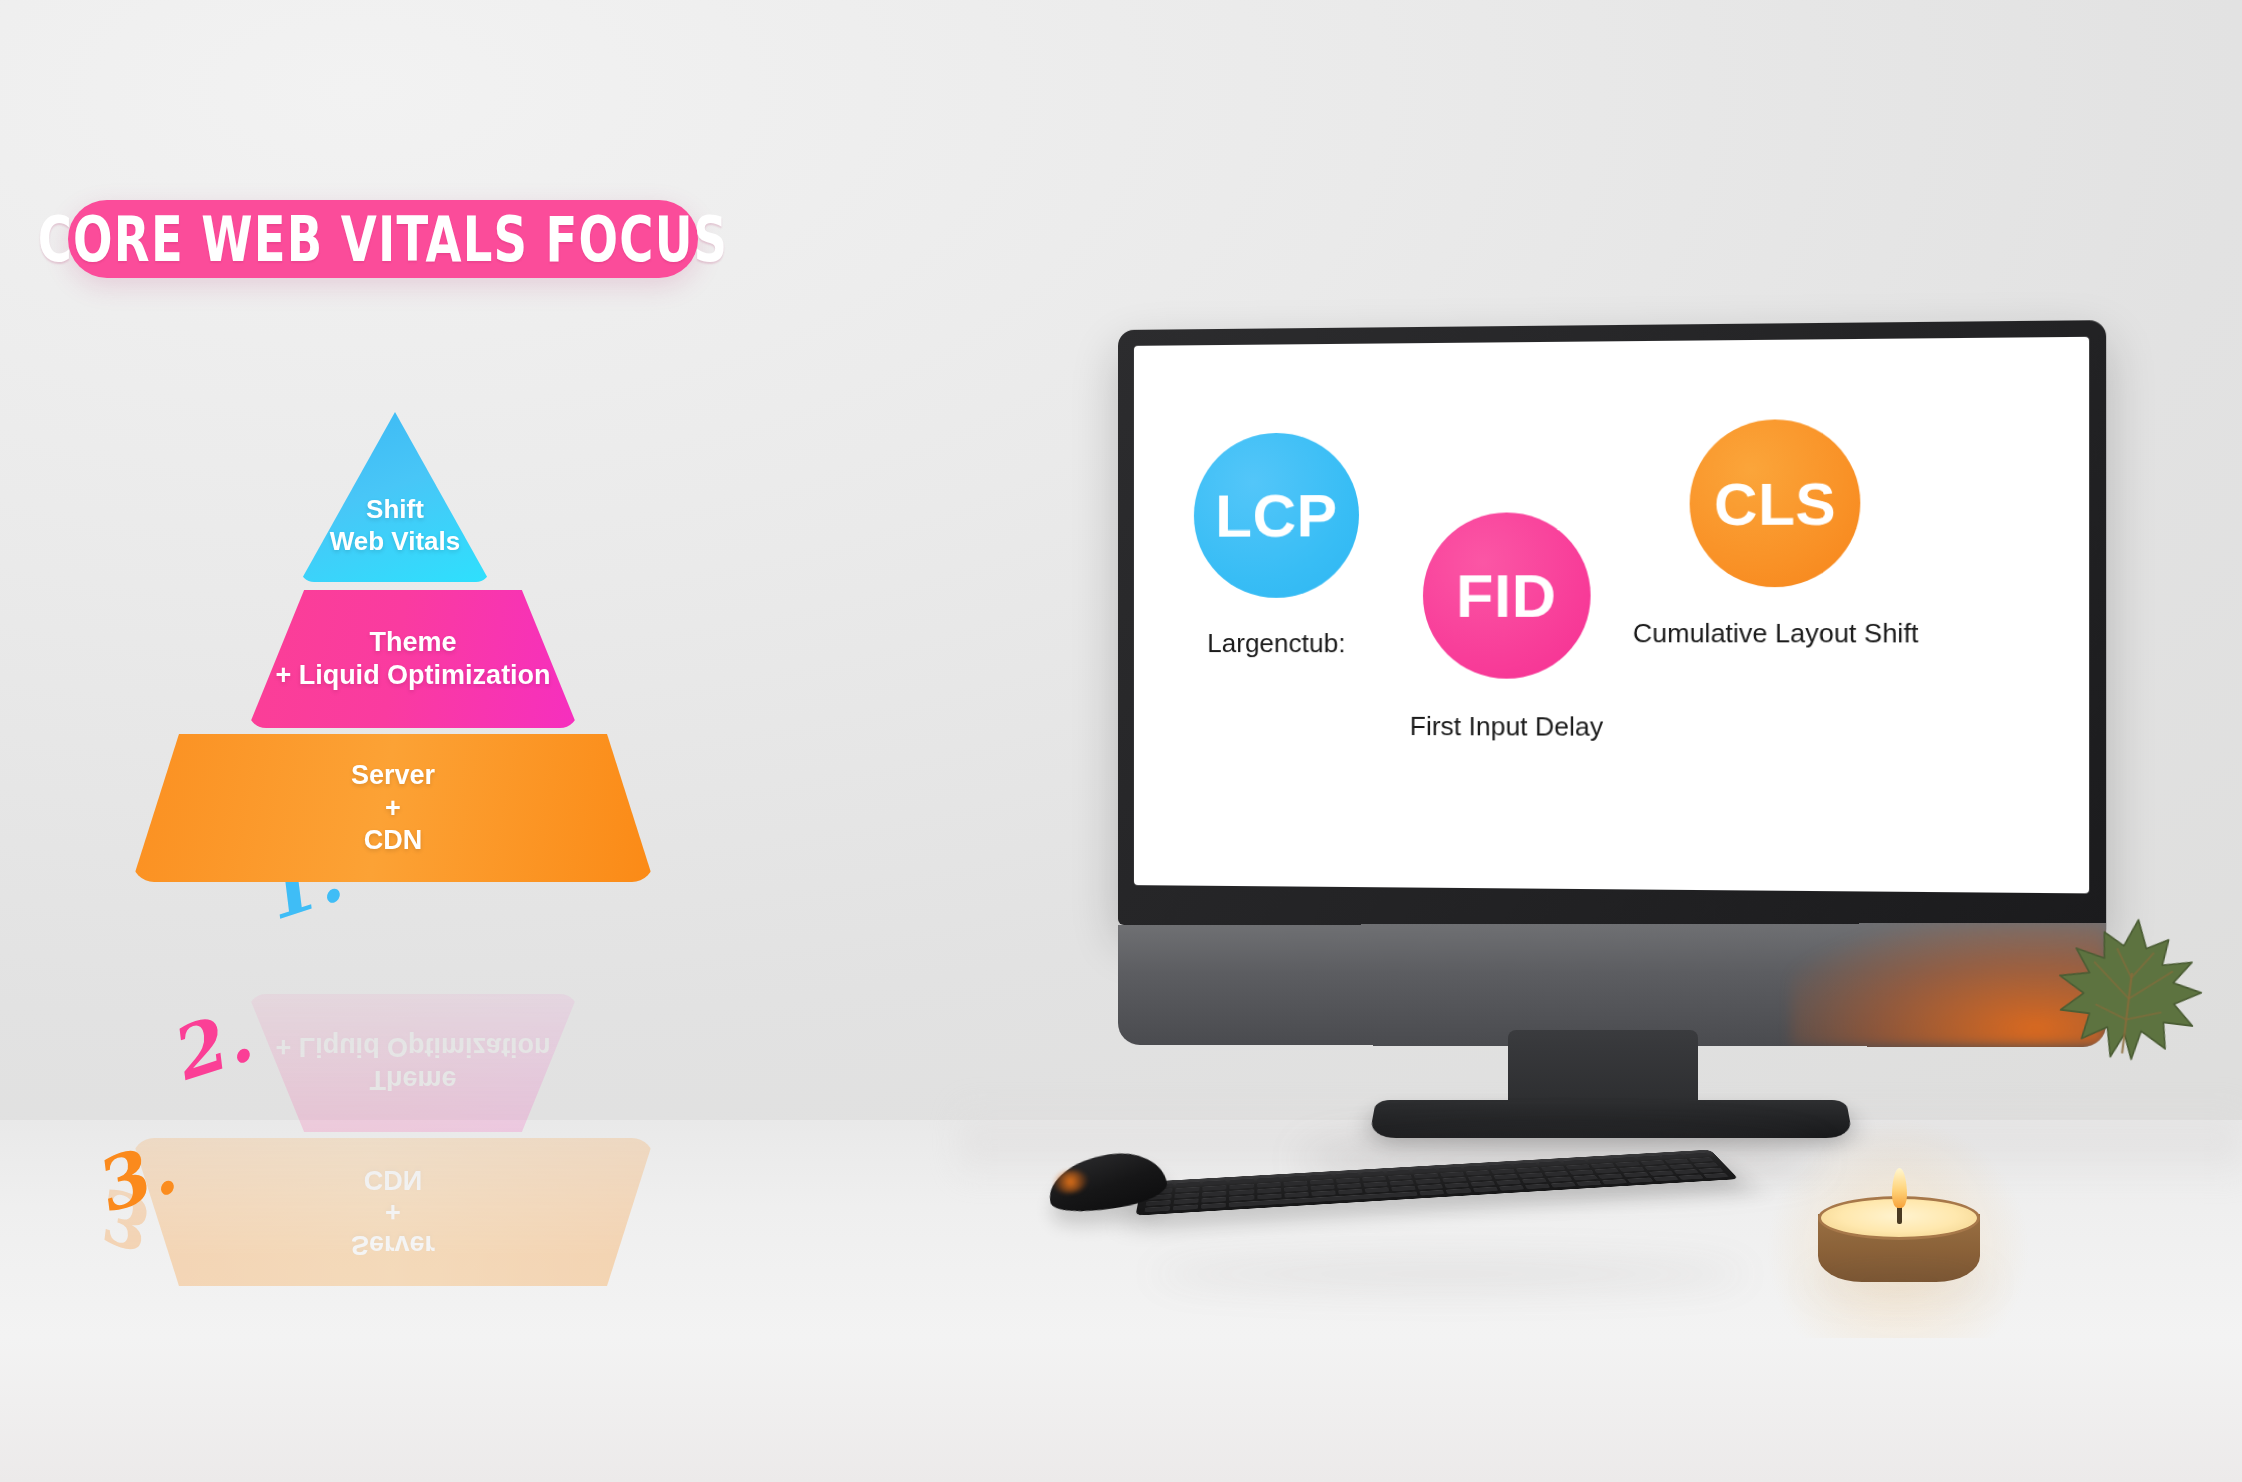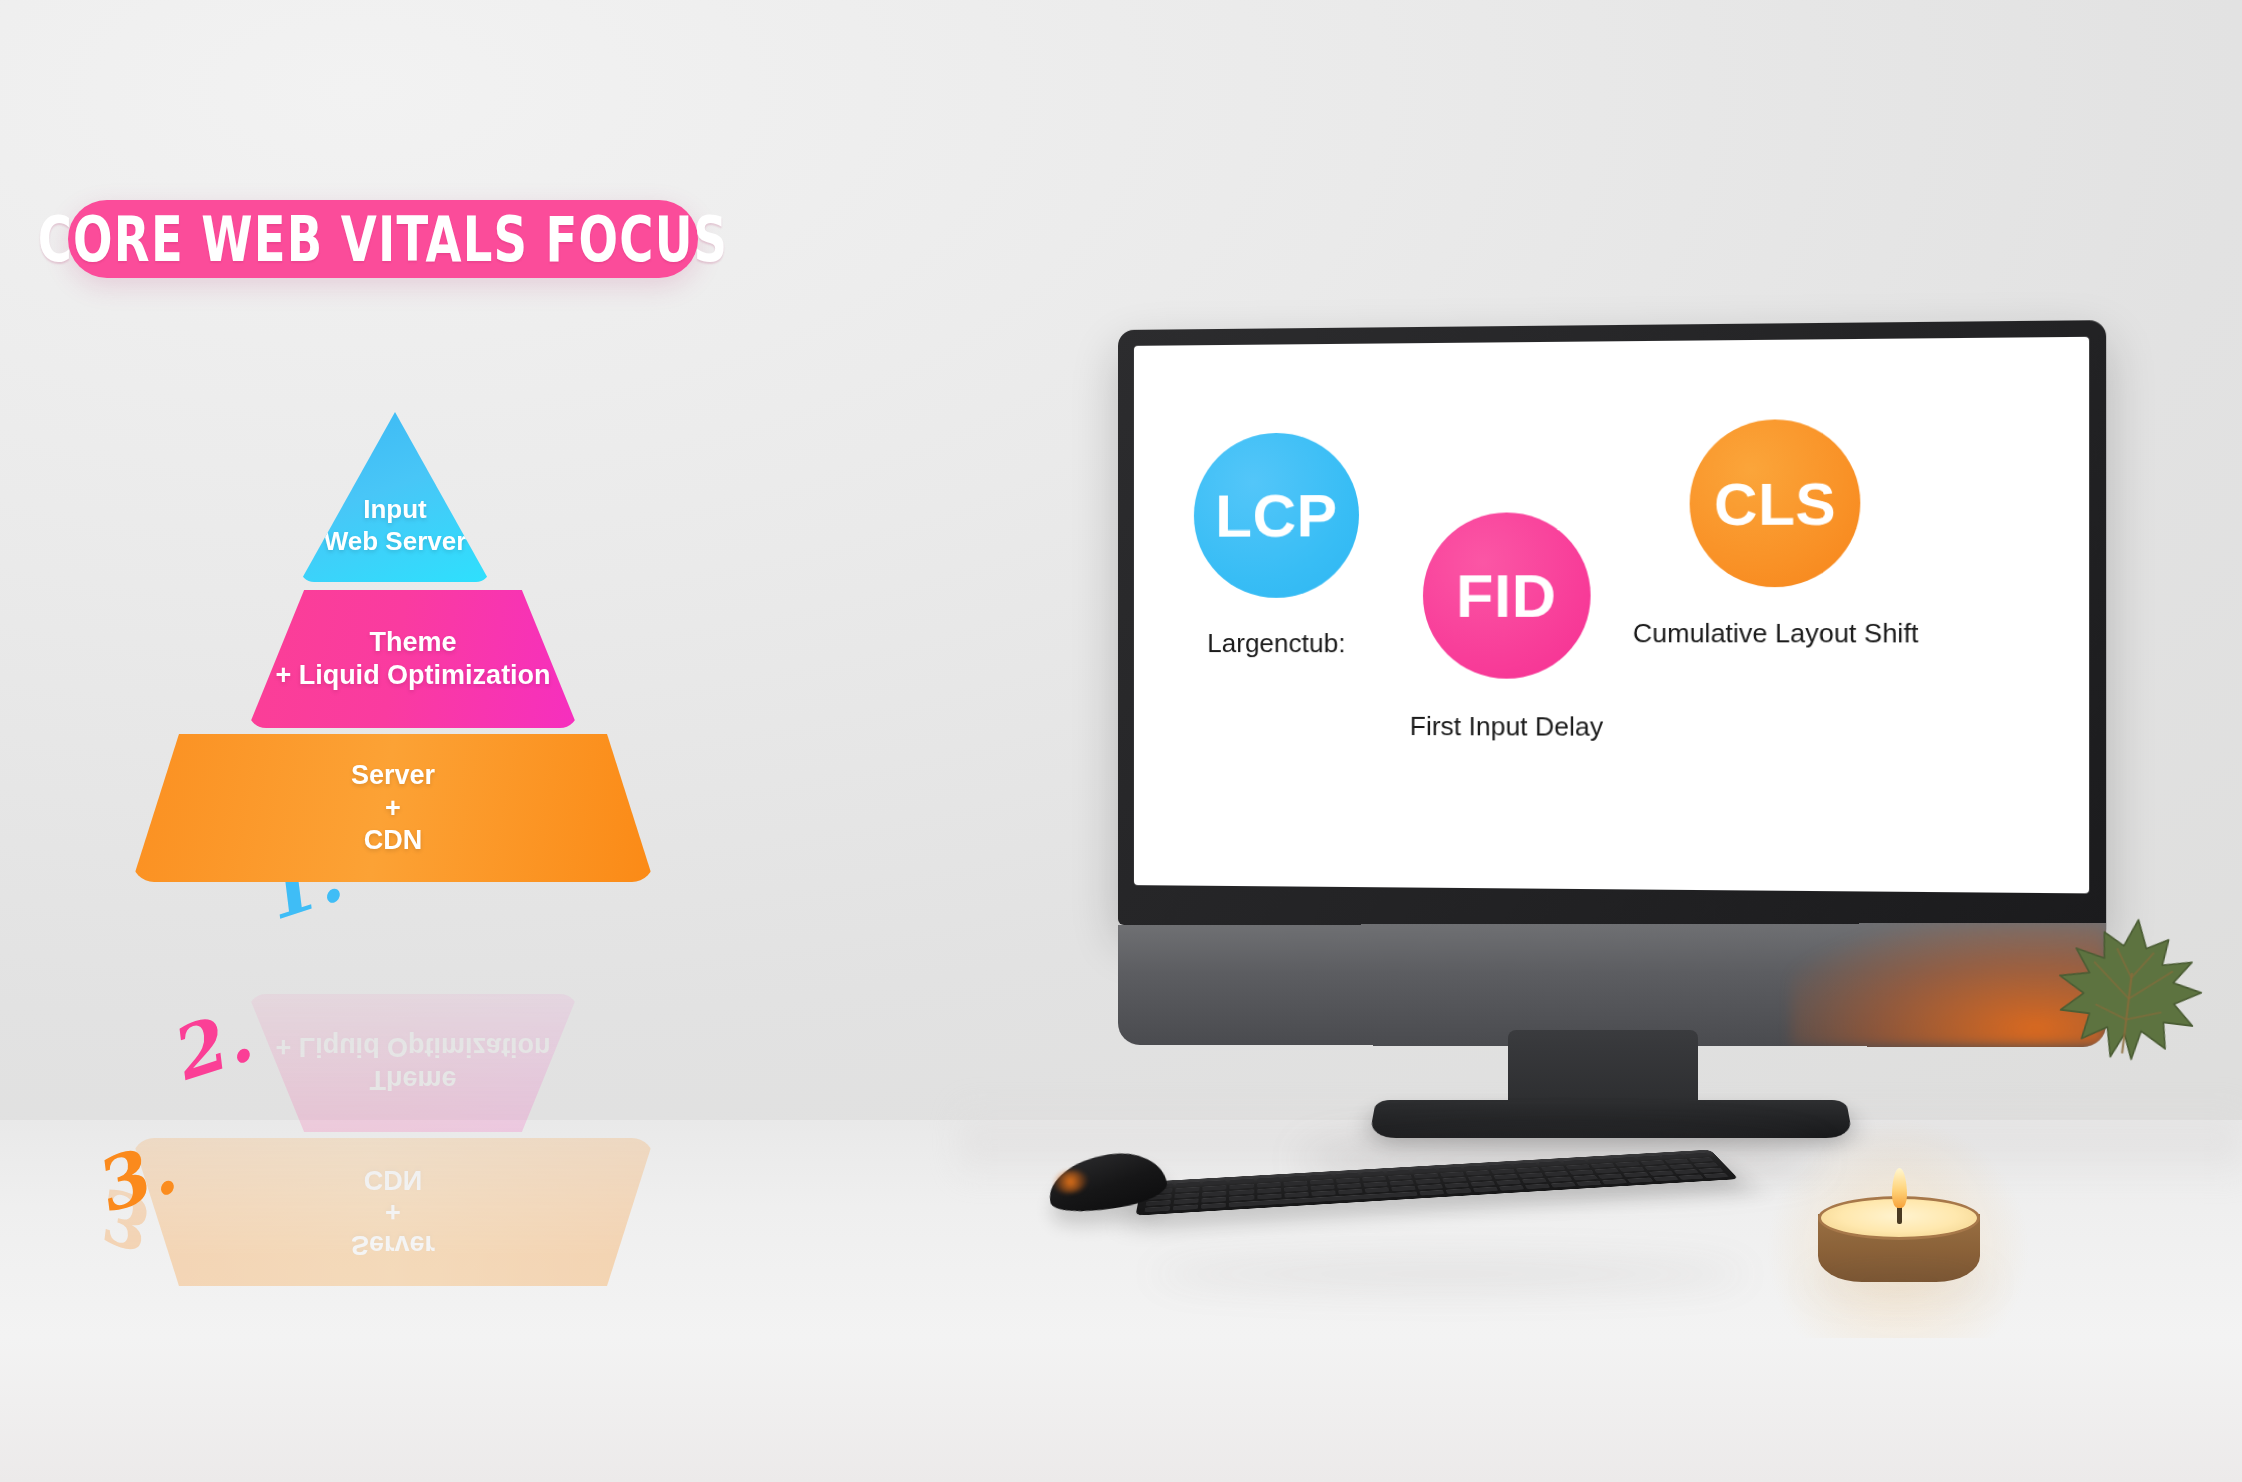--- a/index.html
+++ b/index.html
@@ -264,22 +264,22 @@
   </div>
 
   <div id="pyramid">
 
     <div class="step-num" id="step1">1.</div>
     <div class="step-num" id="step2">2.</div>
     <div class="step-num" id="step3">3.</div>
 
     <div class="tier" id="tier1">
       <div class="tier-label">
-        <div>Input</div>
-        <div>Web Server</div>
+        <div>Shift</div>
+        <div>Web Vitals</div>
       </div>
     </div>
 
     <div class="tier" id="tier2">
       <div class="tier-label">
         <div>Theme</div>
         <div>+ Liquid Optimization</div>
       </div>
     </div>
 

